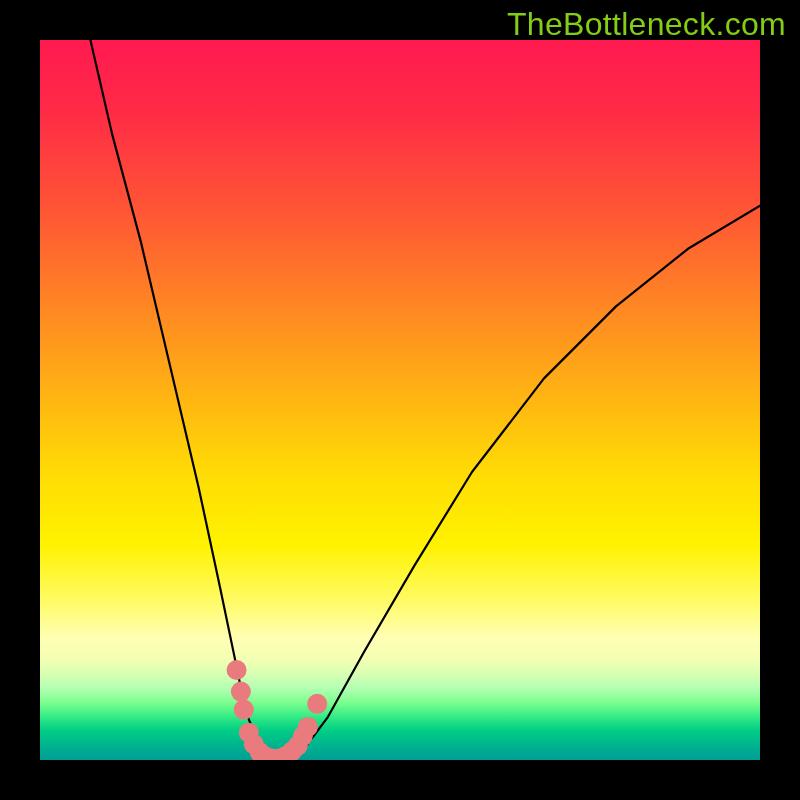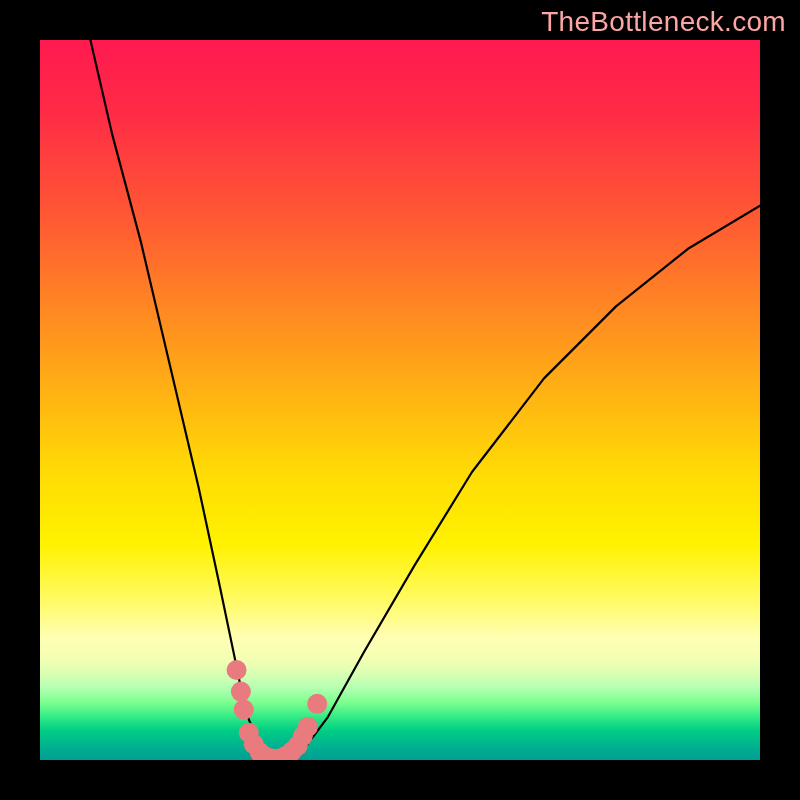--- a/index.html
+++ b/index.html
@@ -43,22 +43,22 @@
       #33eb85 94%,
       #00cc85 96%,
       #00b38f 98%,
       #009e95 100%
     );
   }
   .watermark {
     position: absolute;
     top: 6px;
     right: 14px;
-    color: #fca5a5;
-    font-size: 28px;
+    color: #84cc16;
+    font-size: 32px;
     letter-spacing: 0.3px;
     font-weight: 400;
     user-select: none;
   }
   svg.curve {
     position: absolute;
     left: 40px;
     top: 40px;
     width: 720px;
     height: 720px;

